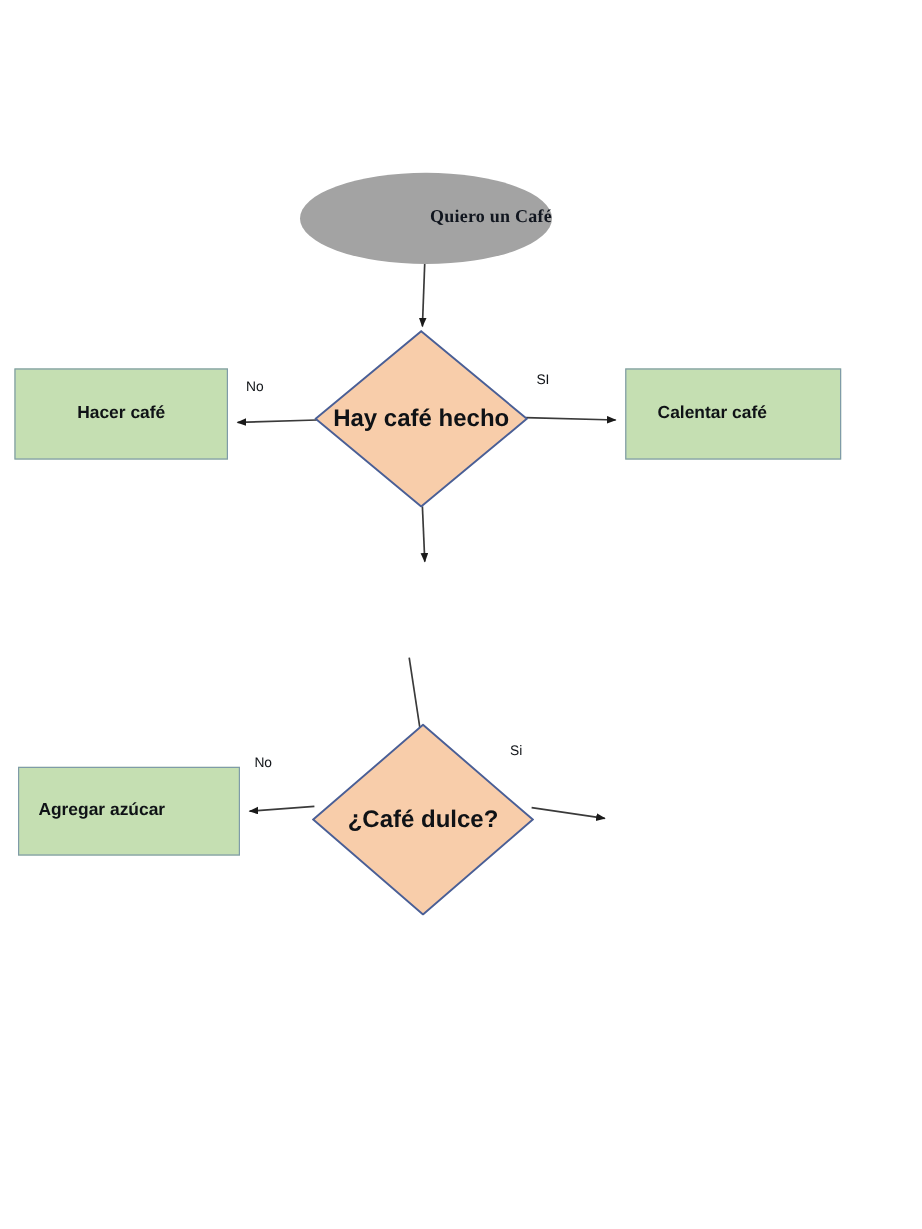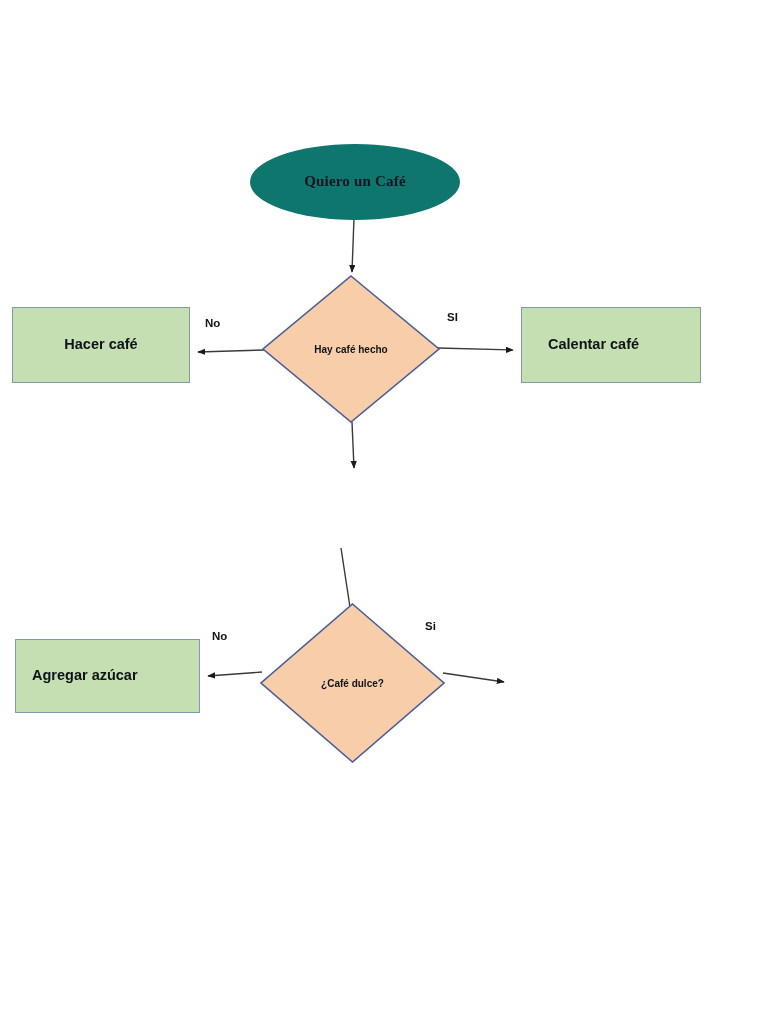--- a/index.html
+++ b/index.html
@@ -26,23 +26,23 @@
     pointer-events: none;
   }
   .node {
     position: absolute;
     box-sizing: border-box;
     display: flex;
     align-items: center;
   }
   
   .ellipse {
-    background: #0f766e;
+    background: #a3a3a3;
     border-radius: 50%;
-    justify-content: center;
+    justify-content: flex-end;
     text-align: center;
   }
   .ellipse .label {
     color: #11161f;
     font-weight: bold;
     line-height: 1.15;
   }
   .ellipse-start .label {
     font-family: "Liberation Serif", serif;
     font-size: 15px;
@@ -75,30 +75,30 @@
   }
   .decision .diamond-shape {
     position: absolute;
     left: 0; top: 0;
     width: 100%; height: 100%;
   }
   .decision .label {
     position: relative;
     color: #0f1216;
     font-weight: bold;
-    font-size: 10px;
+    font-size: 20px;
     text-align: center;
     z-index: 2;
   }
   
   .edge-label {
     position: absolute;
     color: #111418;
     font-size: 11.5px;
-    font-weight: bold;
+    font-weight: normal;
     white-space: nowrap;
   }
 </style>
 </head>
 <body>
 
 <div id="page">
 
   <svg id="edges" viewBox="0 0 768 1024" width="768" height="1024" xmlns="http://www.w3.org/2000/svg">
     <defs>

